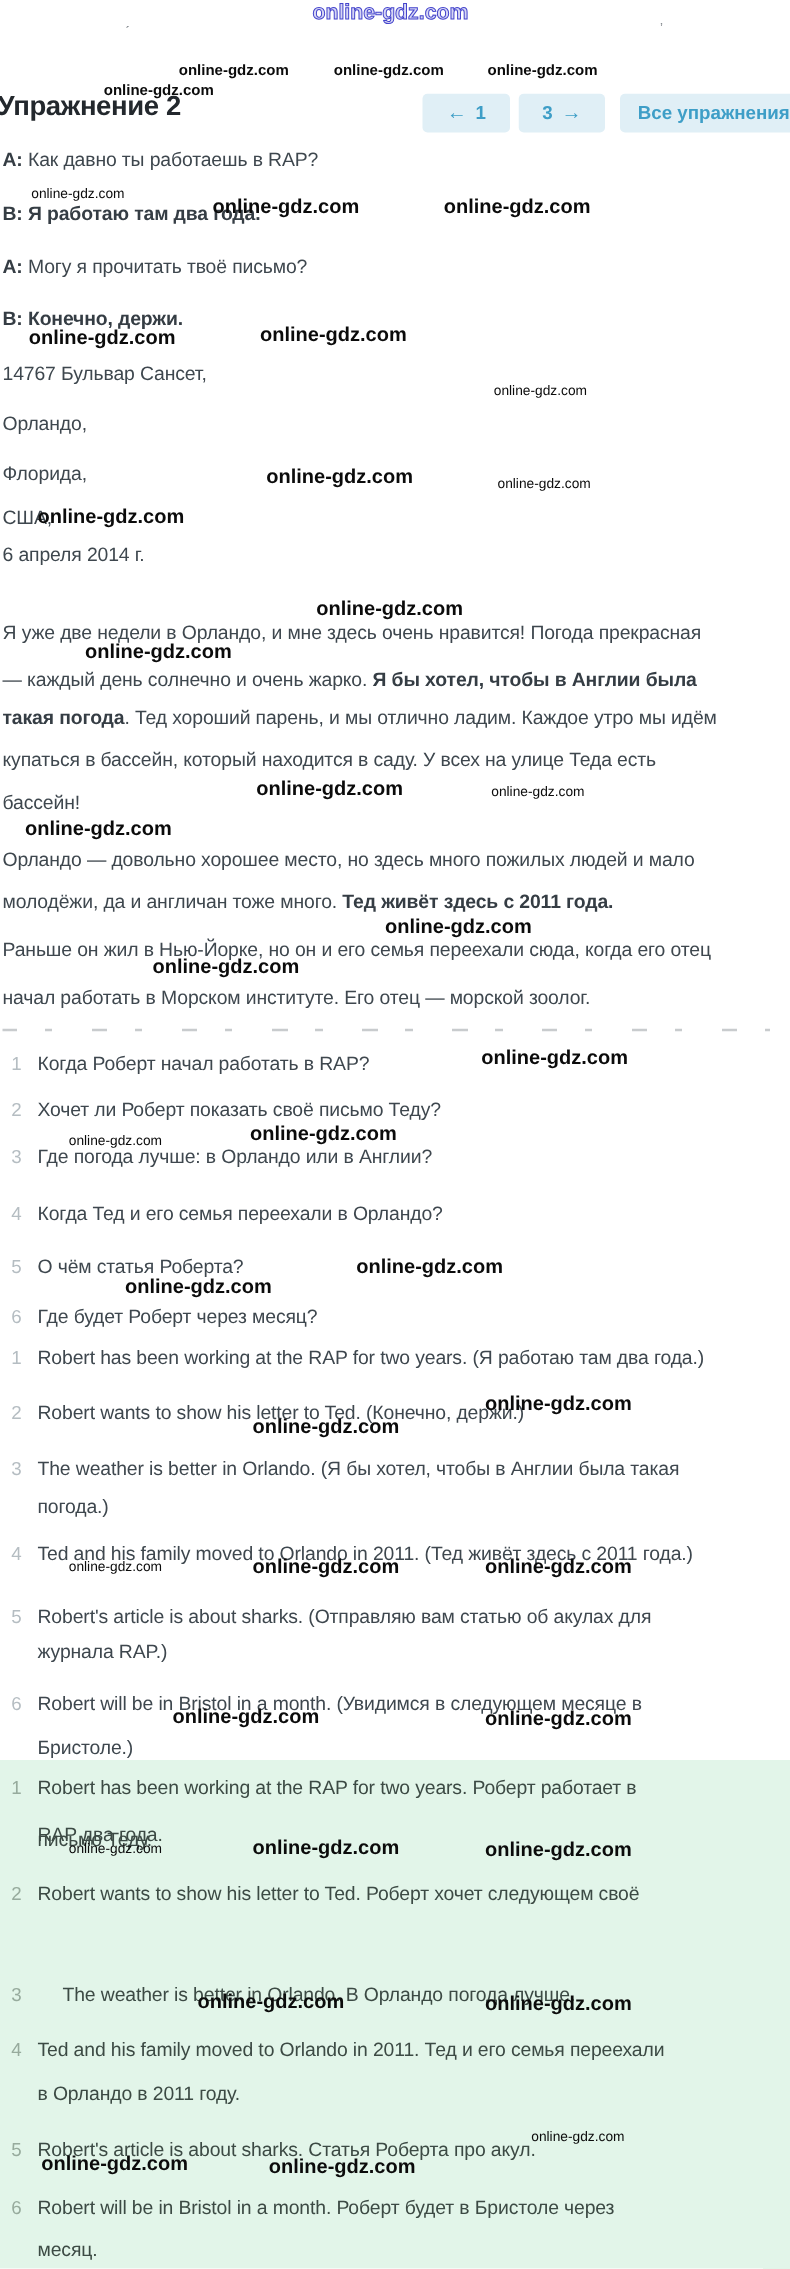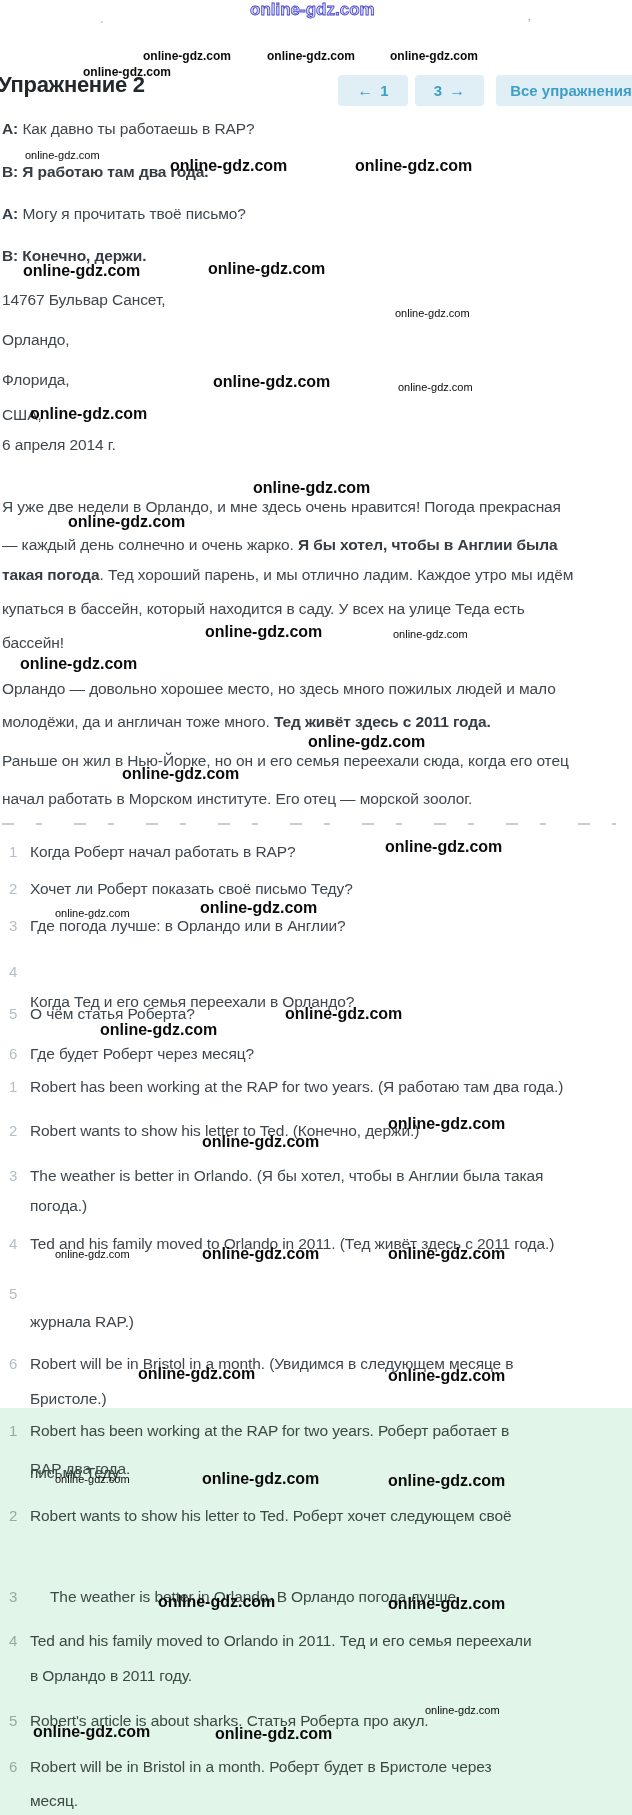--- a/index.html
+++ b/index.html
@@ -122,35 +122,36 @@
     <div class="line" style="left: 2px; top: 713px;"><span>молодёжи, да и англичан тоже много. </span><b>Тед живёт здесь с 2011 года.</b></div>
     <div class="line" style="left: 2px; top: 752px;"><span>Раньше он жил в Нью-Йорке, но он и его семья переехали сюда, когда его отец</span></div>
     <div class="line" style="left: 2px; top: 790px;"><span>начал работать в Морском институте. Его отец — морской зоолог.</span></div>
     <span class="num" style="left: 9px; top: 843px;">1</span>
     <div class="line" style="left: 30px; top: 843px;">Когда Роберт начал работать в RAP?</div>
     <span class="num" style="left: 9px; top: 880px;">2</span>
     <div class="line" style="left: 30px; top: 880px;">Хочет ли Роберт показать своё письмо Теду?</div>
     <span class="num" style="left: 9px; top: 917px;">3</span>
     <div class="line" style="left: 30px; top: 917px;">Где погода лучше: в Орландо или в Англии?</div>
     <span class="num" style="left: 9px; top: 963px;">4</span>
-    <div class="line" style="left: 30px; top: 963px; margin-top: 30px;">Когда Тед и его семья переехали в Орландо?</div>
+    <div class="line" style="left: 30px; top: 963px;">Когда Тед и его семья переехали в Орландо?</div>
     <span class="num" style="left: 9px; top: 1005px;">5</span>
     <div class="line" style="left: 30px; top: 1005px;">О чём статья Роберта?</div>
     <span class="num" style="left: 9px; top: 1045px;">6</span>
     <div class="line" style="left: 30px; top: 1045px;">Где будет Роберт через месяц?</div>
     <span class="num" style="left: 9px; top: 1078px;">1</span>
     <div class="line" style="left: 30px; top: 1078px;">Robert has been working at the RAP for two years. (Я работаю там два года.)</div>
     <span class="num" style="left: 9px; top: 1122px;">2</span>
     <div class="line" style="left: 30px; top: 1122px;">Robert wants to show his letter to Ted. (Конечно, держи.)</div>
     <span class="num" style="left: 9px; top: 1167px;">3</span>
     <div class="line" style="left: 30px; top: 1167px;">The weather is better in Orlando. (Я бы хотел, чтобы в Англии была такая</div>
     <div class="line" style="left: 30px; top: 1197px;">погода.)</div>
     <span class="num" style="left: 9px; top: 1235px;">4</span>
     <div class="line" style="left: 30px; top: 1235px;">Ted and his family moved to Orlando in 2011. (Тед живёт здесь с 2011 года.)</div>
     <span class="num" style="left: 9px; top: 1285px;">5</span>
+    <div class="line" style="left: 30px; top: 1285px;">Robert's article is about sharks. (Отправляю вам статью об акулах для</div>
     <div class="line" style="left: 30px; top: 1313px;">журнала RAP.)</div>
     <span class="num" style="left: 9px; top: 1355px;">6</span>
     <div class="line" style="left: 30px; top: 1355px;">Robert will be in Bristol in a month. (Увидимся в следующем месяце в</div>
     <div class="line" style="left: 30px; top: 1390px;">Бристоле.)</div>
     <span class="num green-num" style="left: 9px; top: 1422px;">1</span>
     <div class="line green-text" style="left: 30px; top: 1422px;">Robert has been working at the RAP for two years. Роберт работает в</div>
     <div class="line green-text" style="left: 30px; top: 1460px;">RAP два года.</div>
     <span class="num green-num" style="left: 9px; top: 1507px;">2</span>
     <div class="line green-text" style="left: 30px; top: 1507px;">Robert wants to show his letter to Ted. Роберт хочет следующем своё</div>
     <div class="line green-text" style="left: 30px; top: 1464px;">письмо Теду.</div>

